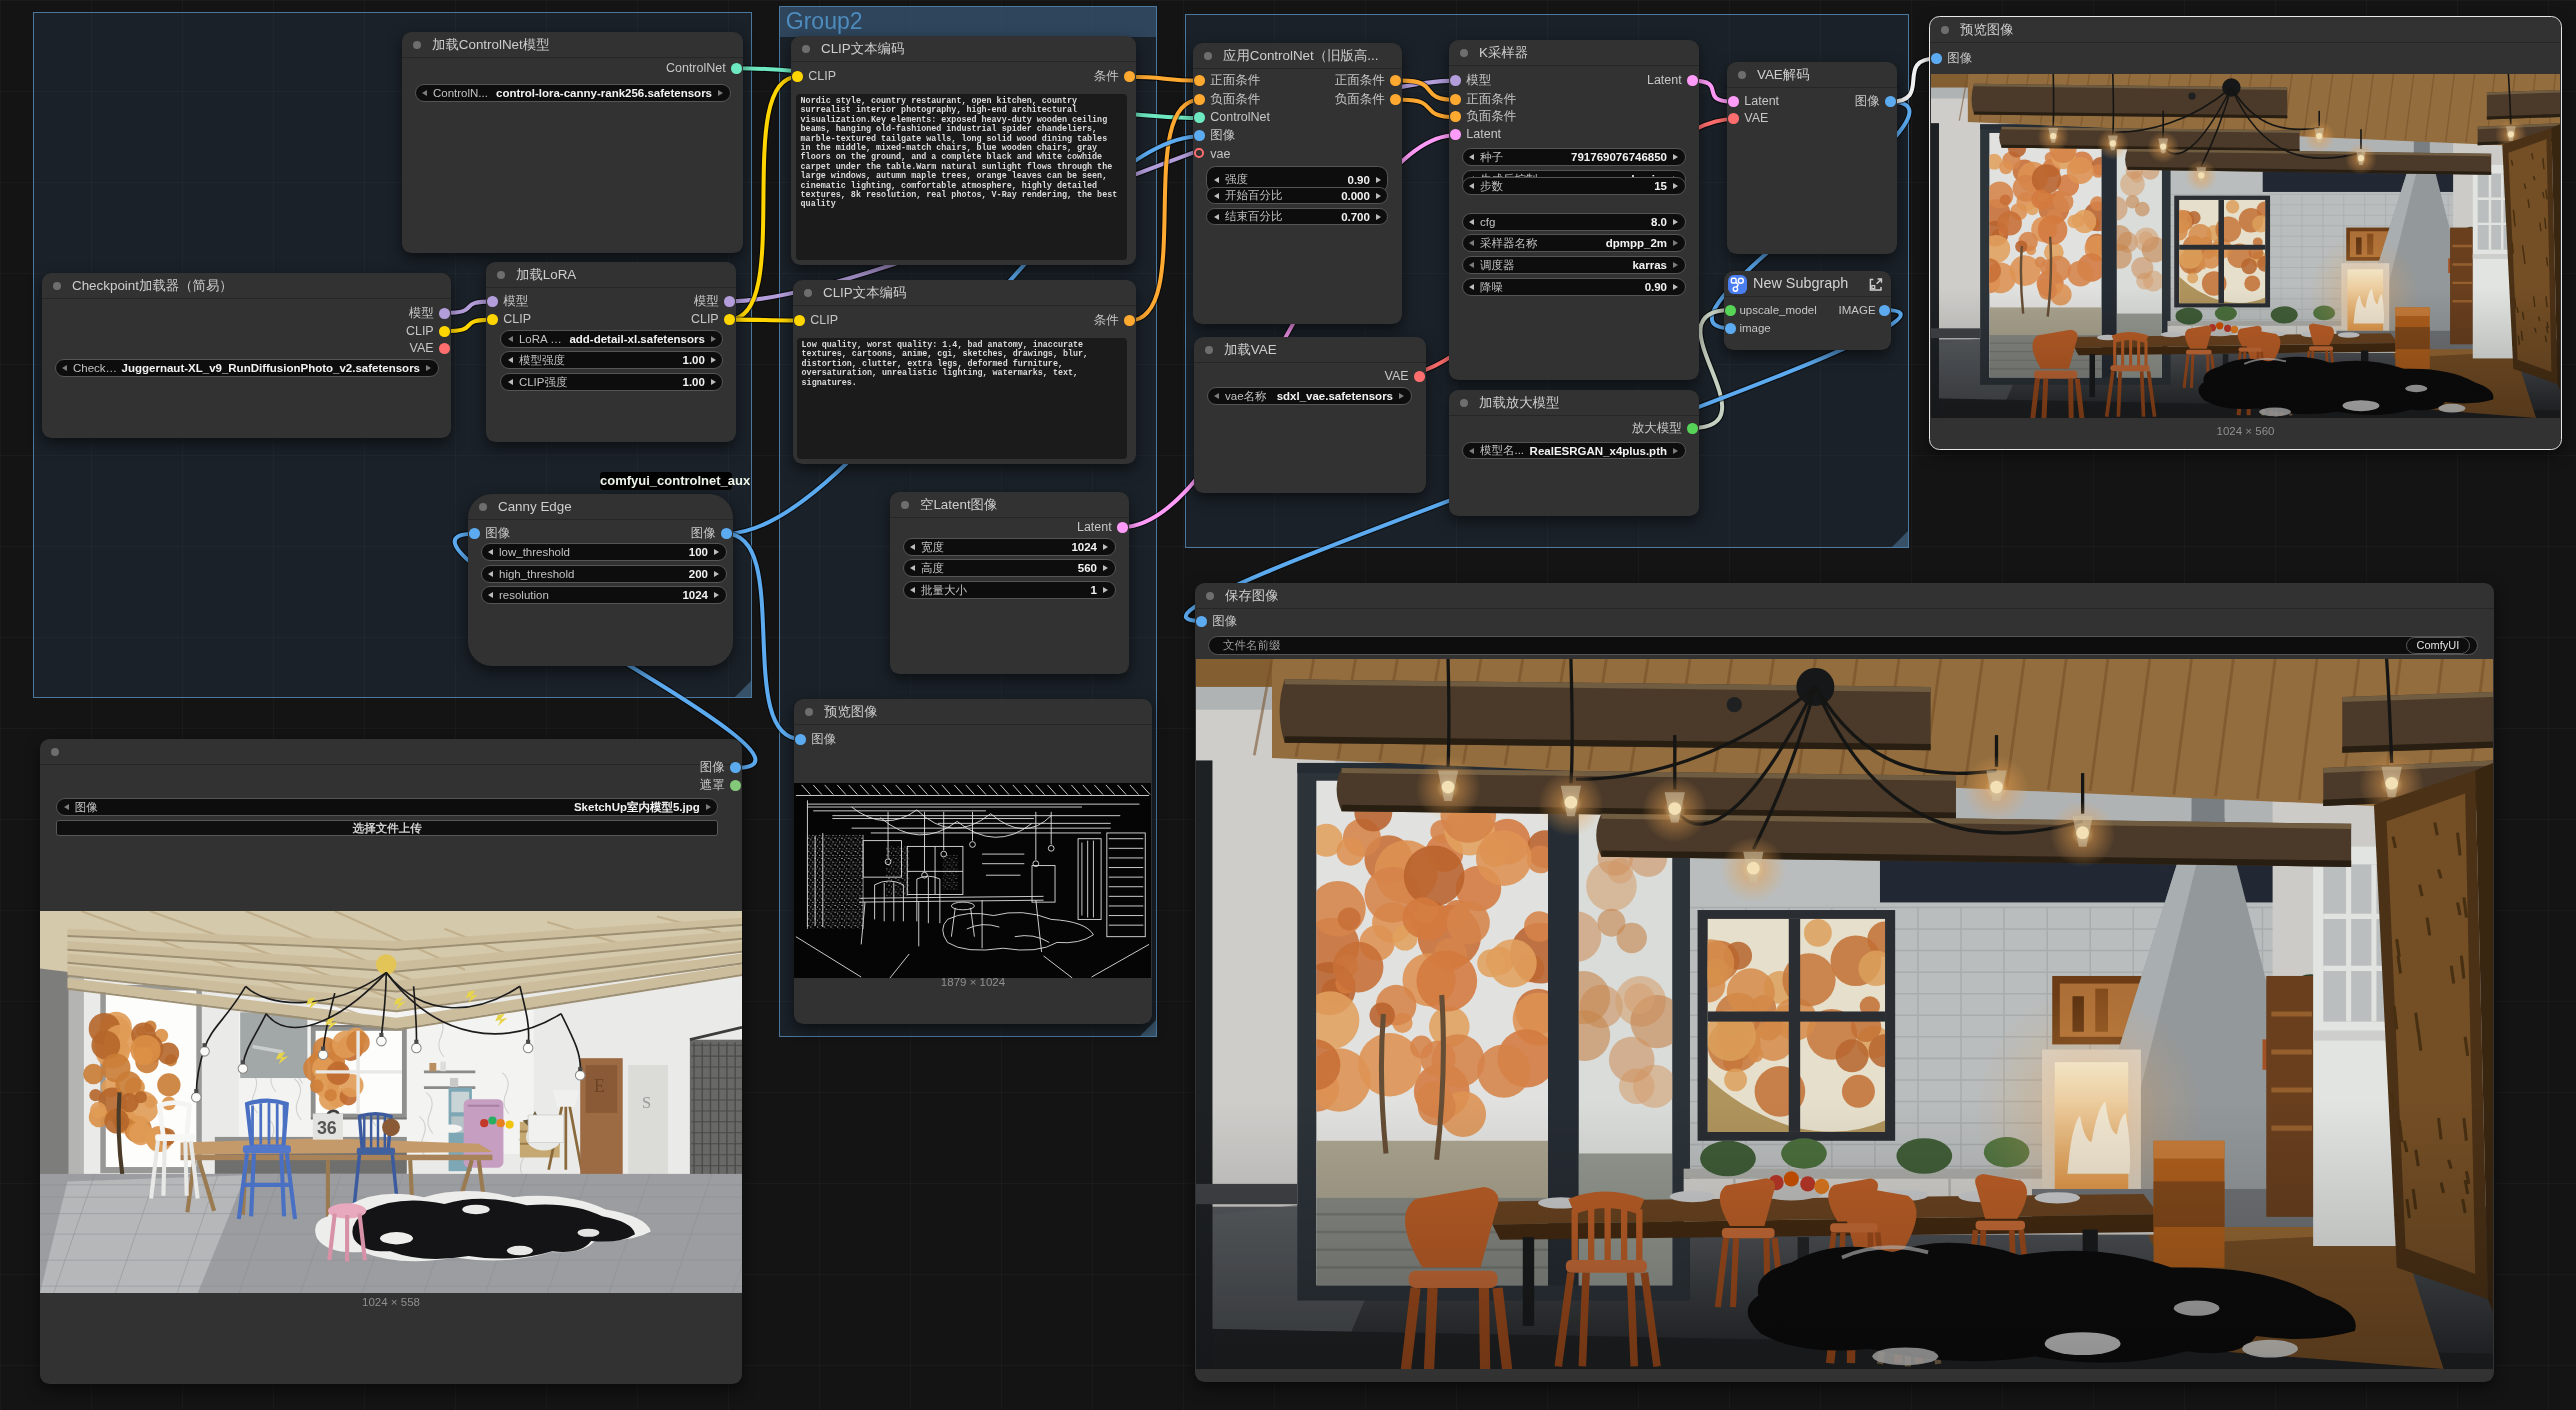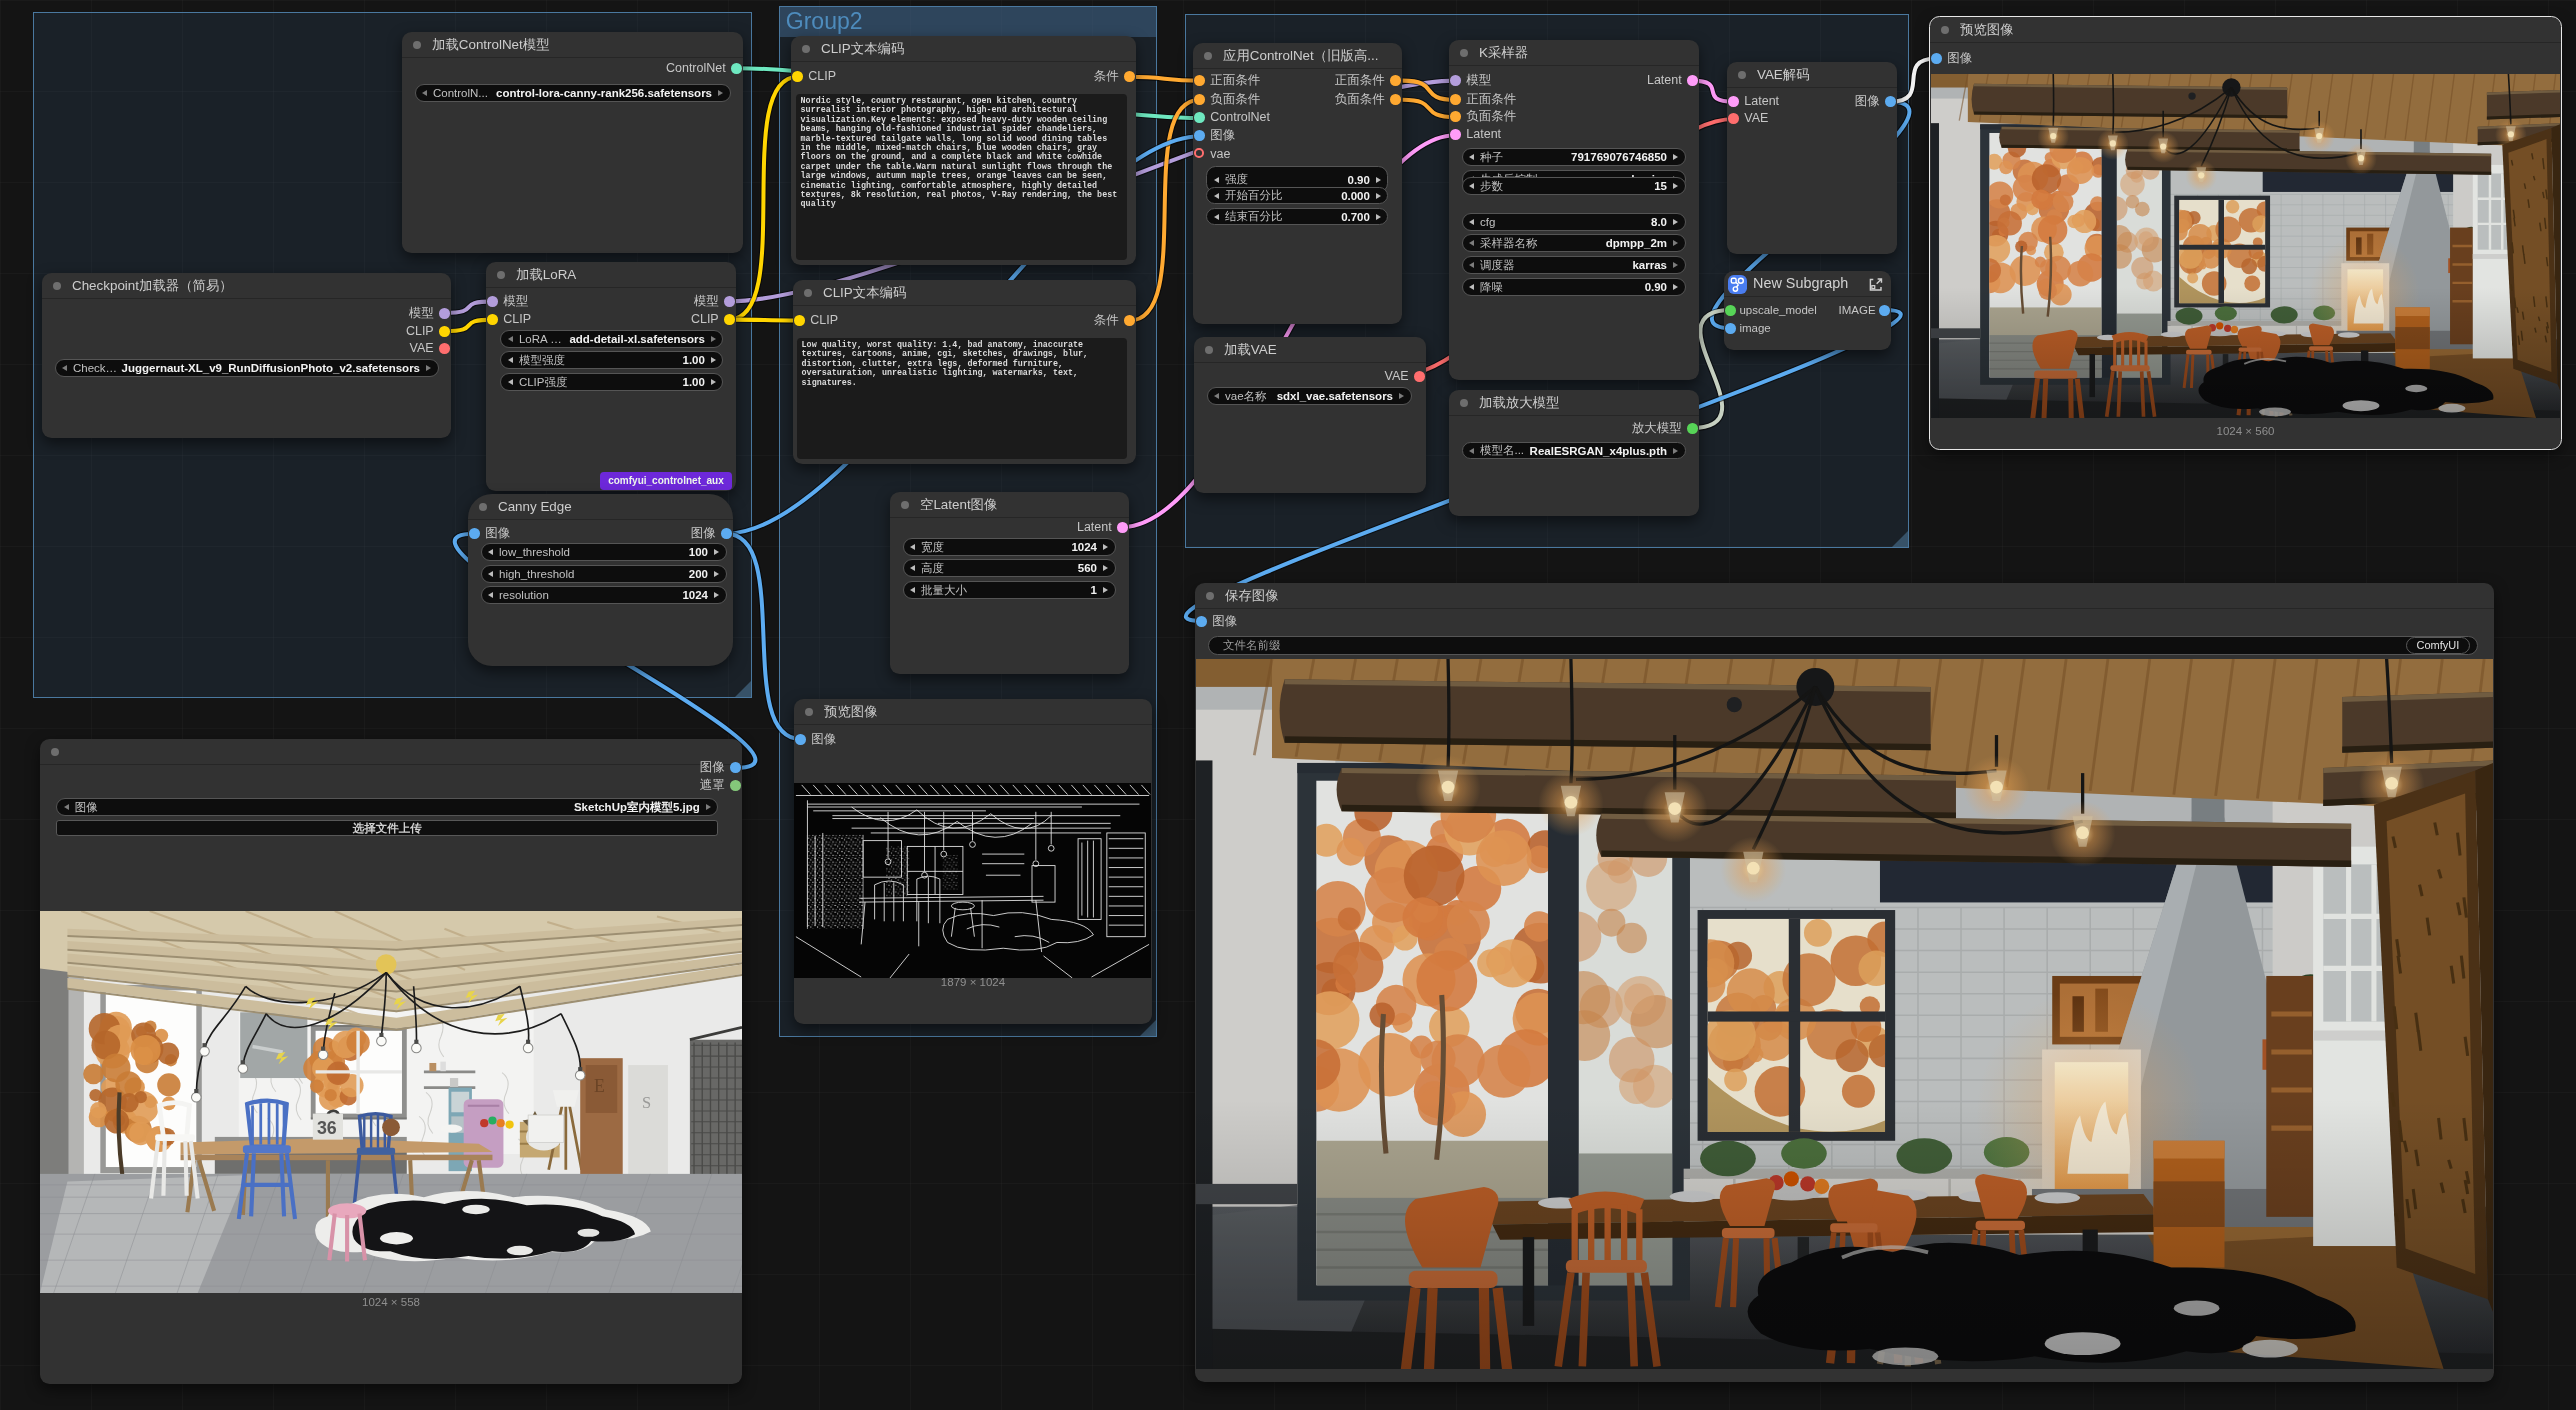--- a/index.html
+++ b/index.html
@@ -111,21 +111,21 @@
 <div class="port" style="right:1px;top:70px;background:#ff6e6e"></div>
 <div class="sl slr" style="right:17.3px;top:69px">VAE</div>
 <div class="w" style="left:12.5px;top:86px;width:384px;height:18px">
       <i class="arl dim"></i>
       <span class="lb">Checkpo ...</span>
       <span class="sp"></span>
       <span class="vl">Juggernaut-XL_v9_RunDiffusionPhoto_v2.safetensors</span>
       <i class="arr dim"></i>
     </div>
 </div>
-<div class="node" style="left:486px;top:262px;width:250px;height:229px;z-index:3;">
+<div class="node" style="left:486px;top:262px;width:250px;height:180px;z-index:3;">
 <div class="hd"></div>
     <div class="hdot"></div>
     <div class="ht" style="">加载LoRA</div>
 <div class="port" style="left:1px;top:34px;background:#b39ddb"></div>
 <div class="sl" style="left:17.3px;top:33px">模型</div>
 <div class="port" style="left:1px;top:52px;background:#ffd500"></div>
 <div class="sl" style="left:17.3px;top:51px">CLIP</div>
 <div class="port" style="right:1px;top:34px;background:#b39ddb"></div>
 <div class="sl slr" style="right:17.3px;top:33px">模型</div>
 <div class="port" style="right:1px;top:52px;background:#ffd500"></div>
@@ -145,21 +145,21 @@
       <i class="arr"></i>
     </div>
 <div class="w" style="left:14.4px;top:111px;width:223px;height:18px">
       <i class="arl"></i>
       <span class="lb">CLIP强度</span>
       <span class="sp"></span>
       <span class="vl">1.00</span>
       <i class="arr"></i>
     </div>
 </div>
-<div style="position:absolute;left:600px;top:472px;width:132px;height:18px;z-index:3;background:#6d28d9;border-radius:3.8px;color:#ecf4ea;font-size:10px;font-weight:bold;text-align:center;line-height:18px">comfyui_controlnet_aux</div>
+<div style="position:absolute;left:600px;top:472px;width:132px;height:18px;z-index:3;background:#000000;border-radius:3.8px;color:#ecf4ea;font-size:13px;font-weight:bold;text-align:center;line-height:18px">comfyui_controlnet_aux</div>
 <div class="node" style="left:468px;top:494px;width:265px;height:172px;z-index:3;border-radius:24px;">
 <div class="hd"></div>
     <div class="hdot"></div>
     <div class="ht" style="">Canny Edge</div>
 <div class="port" style="left:1px;top:34px;background:#5cabf0"></div>
 <div class="sl" style="left:17.3px;top:33px">图像</div>
 <div class="port" style="right:1px;top:34px;background:#5cabf0"></div>
 <div class="sl slr" style="right:17.3px;top:33px">图像</div>
 <div class="w" style="left:12.5px;top:49px;width:246px;height:18px">
       <i class="arl"></i>

